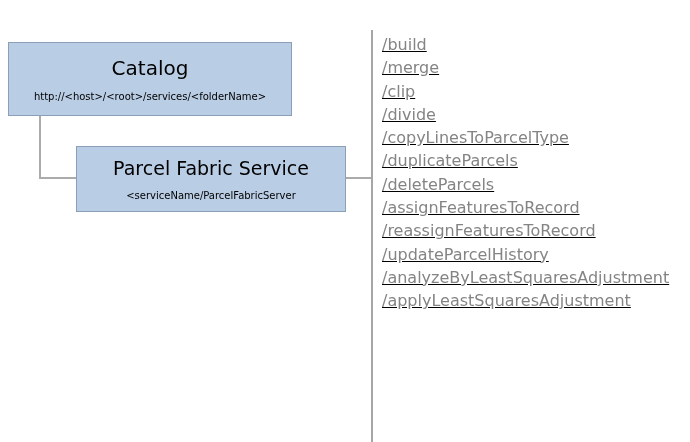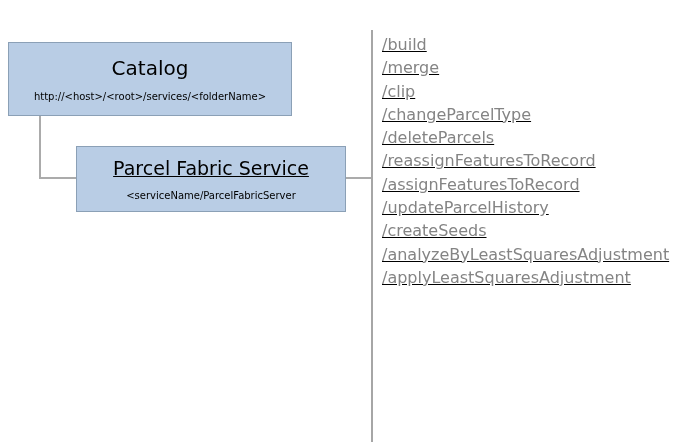--- a/index.html
+++ b/index.html
@@ -25,21 +25,21 @@
     text-align: center;
     gap: 6px;
   }
   .catalog-box { left: 8px; top: 42px; width: 284px; height: 74px; }
   .service-box { left: 76px; top: 146px; width: 270px; height: 66px; }
   .box-title {
     font-size: 20px;
     color: #000000;
     line-height: 1.2;
   }
-  .service-box .box-title { font-size: 19px; text-decoration: underline; }
+  .service-box .box-title { font-size: 19px; }
   .box-subtitle {
     font-size: 10px;
     color: #000000;
     margin-top: 5px;
     white-space: nowrap;
   }
   .connector {
     position: absolute;
     background: #ababab;
   }
@@ -87,23 +87,24 @@
   </div>
 
   <div class="connector svc-link"></div>
 
   <div class="divider"></div>
 
   <ul class="operations">
     <li>/build</li>
     <li>/merge</li>
     <li>/clip</li>
-    <li>/changeParcelType</li>
+    <li>/divide</li>
+    <li>/copyLinesToParcelType</li>
+    <li>/duplicateParcels</li>
     <li>/deleteParcels</li>
+    <li>/assignFeaturesToRecord</li>
     <li>/reassignFeaturesToRecord</li>
-    <li>/assignFeaturesToRecord</li>
     <li>/updateParcelHistory</li>
-    <li>/createSeeds</li>
     <li>/analyzeByLeastSquaresAdjustment</li>
     <li>/applyLeastSquaresAdjustment</li>
   </ul>
 
 </div>
 
 </body></html>

